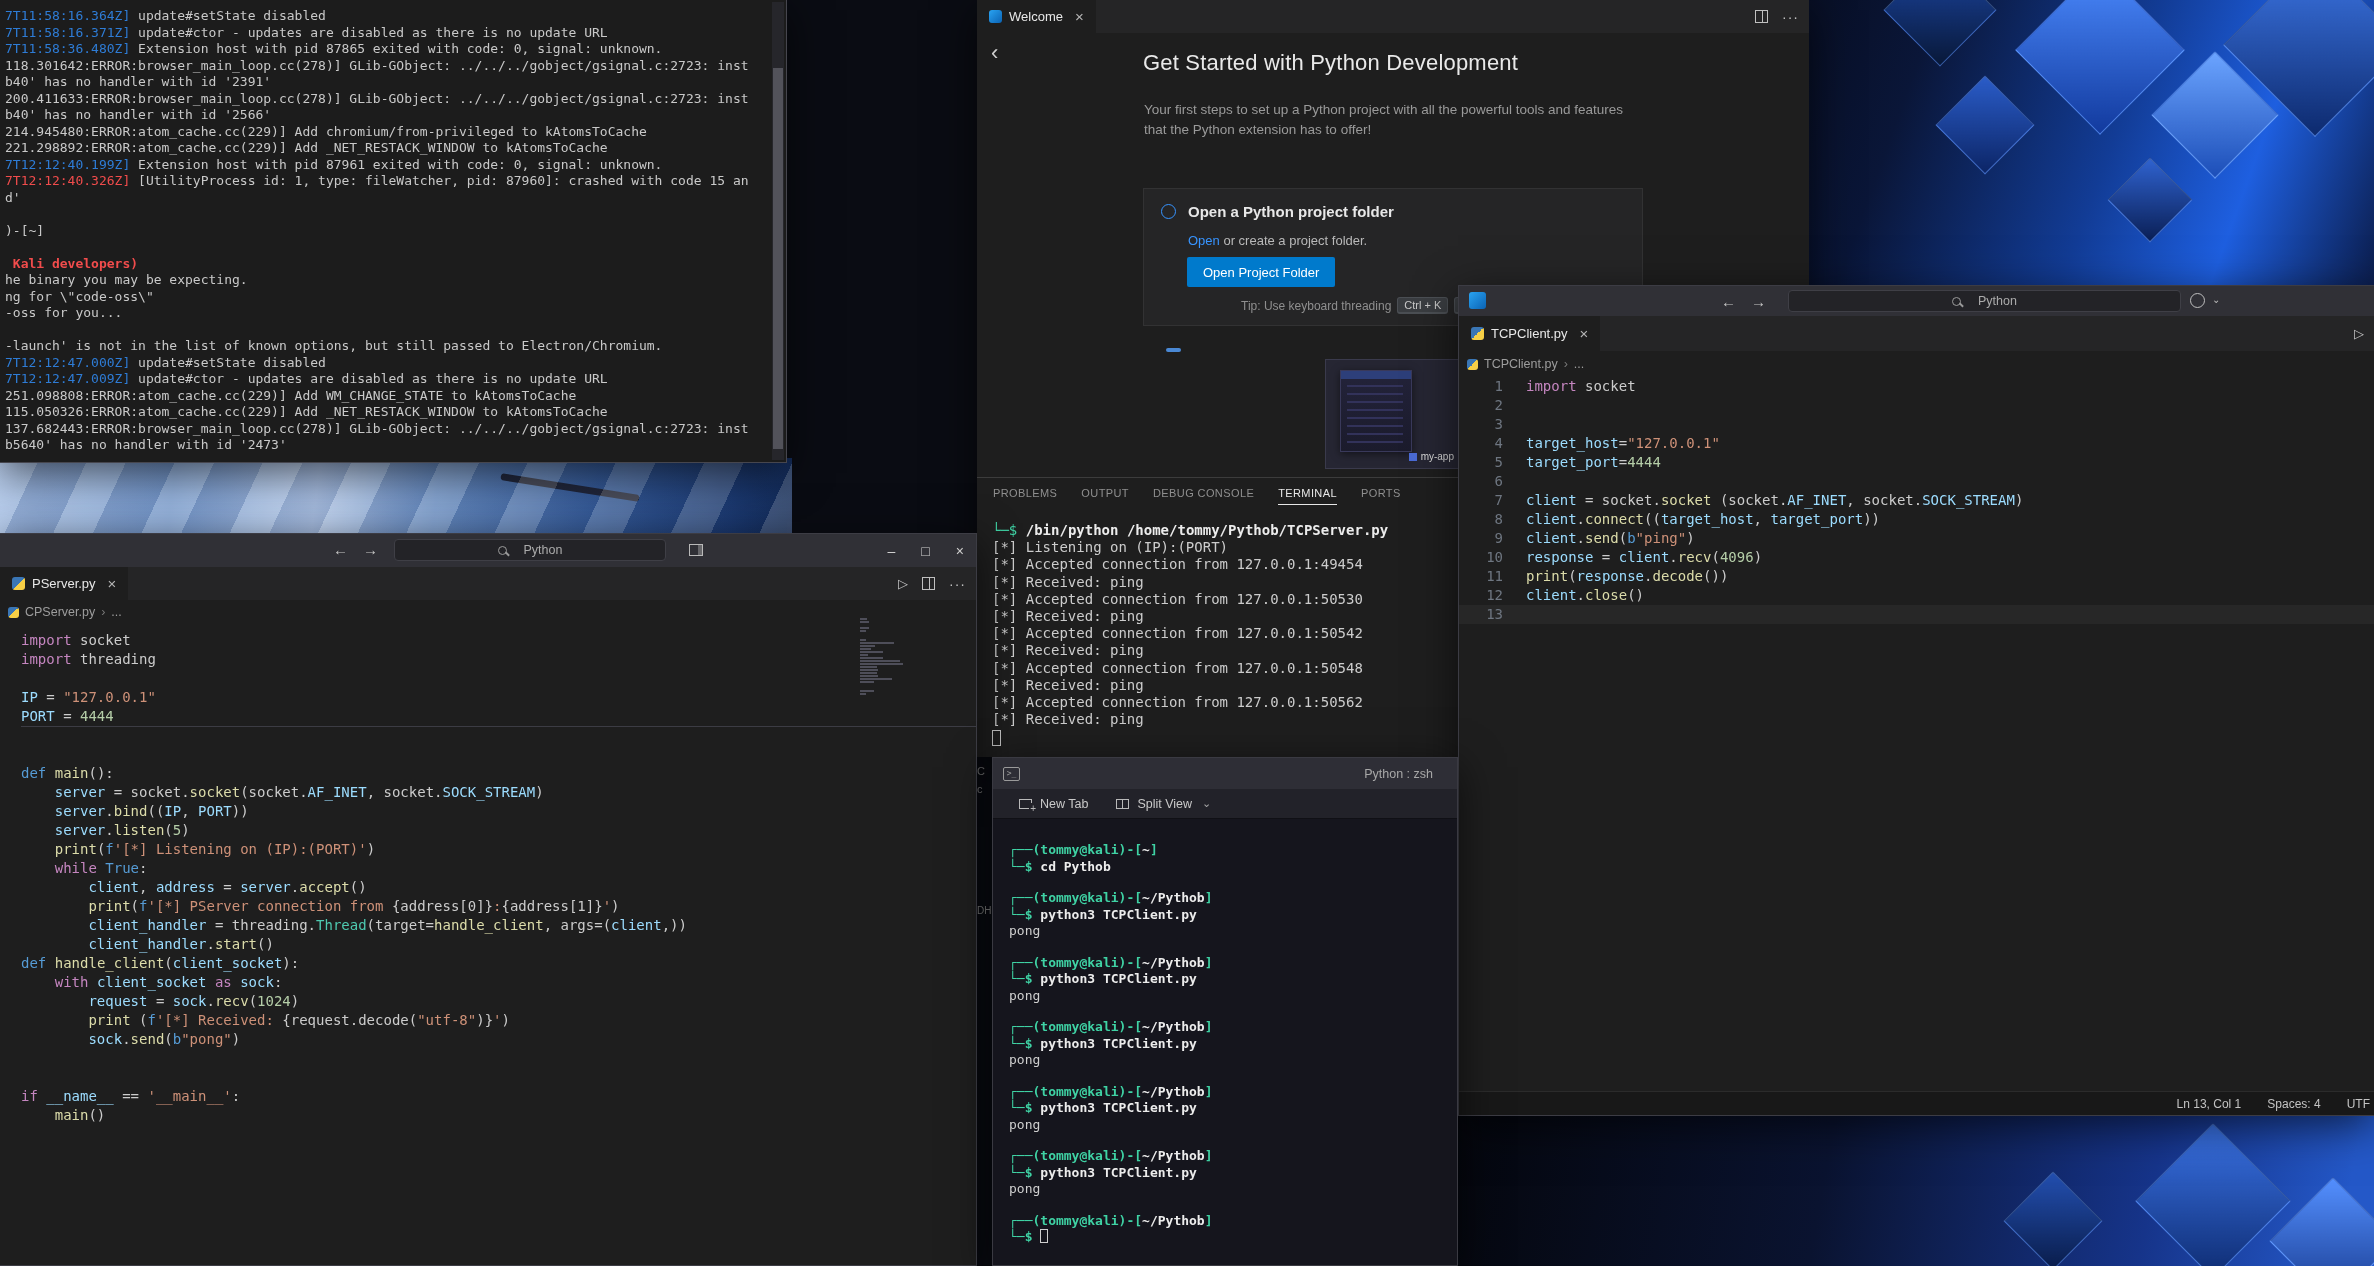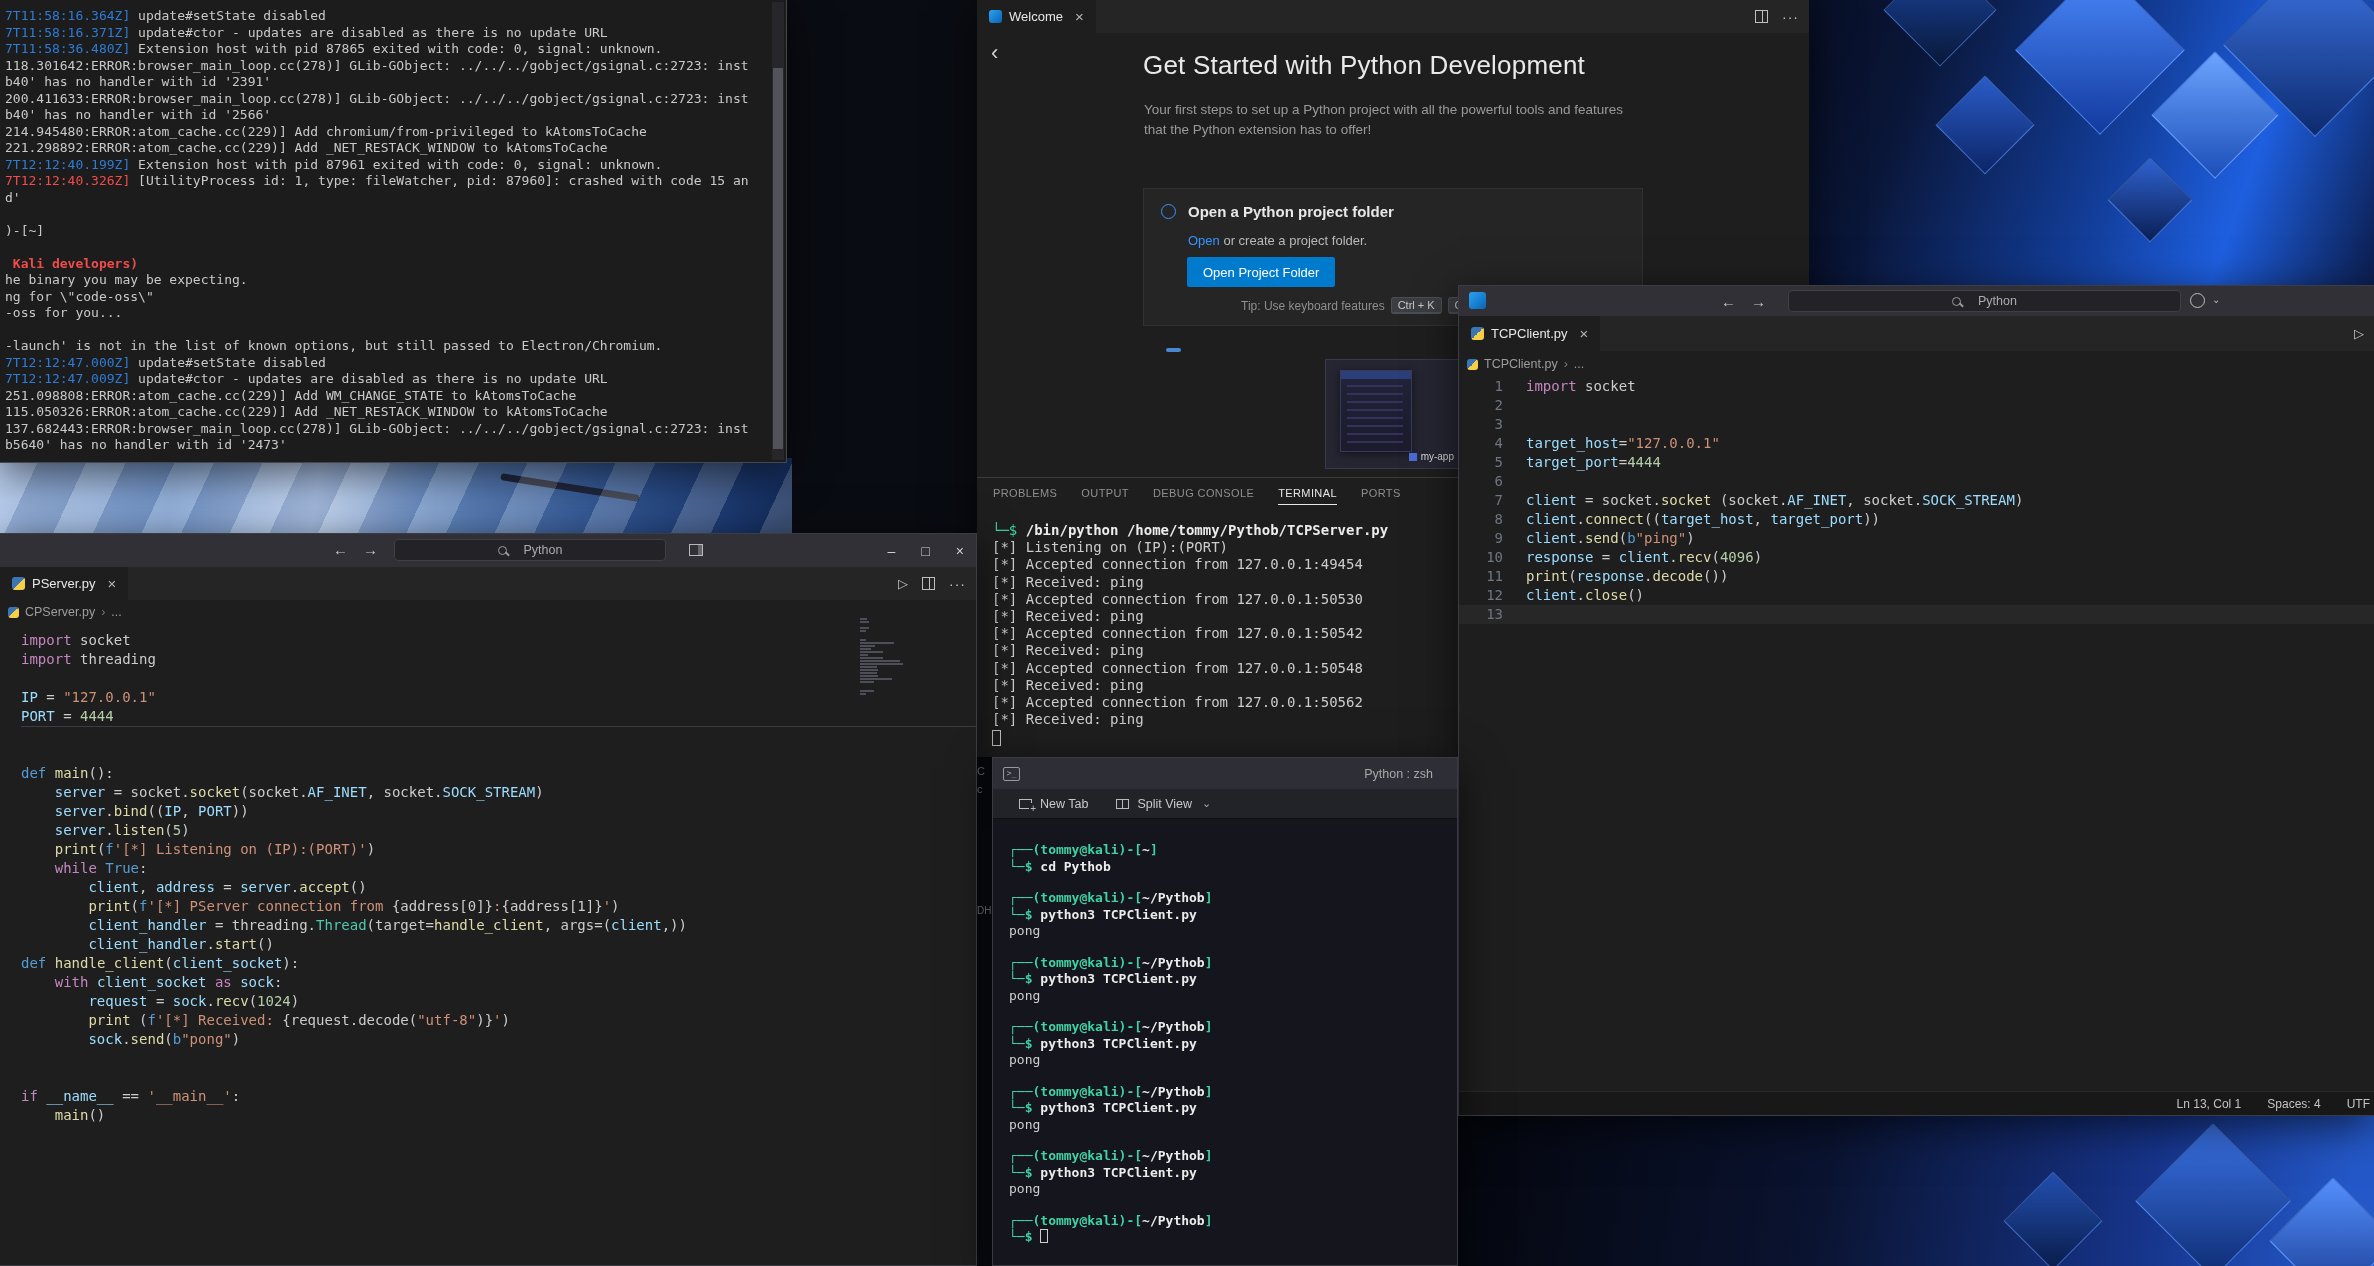--- a/index.html
+++ b/index.html
@@ -63,21 +63,21 @@
   
   .log-win{left:0;top:0;width:787px;height:463px;background:#1c1c1c;border:1px solid #46464e;border-left:none;border-top:none;z-index:30;}
   .log-body{position:absolute;left:5px;top:8px;right:18px;bottom:4px;overflow:hidden;font:13px/16.5px "DejaVu Sans Mono",monospace;color:#c9c9c9;}
   .lln{white-space:pre;}
   .log-scroll{position:absolute;right:2px;top:2px;width:12px;bottom:2px;background:#26262b;}
   .log-thumb{position:absolute;left:1px;width:10px;top:66px;height:381px;background:#52525a;}
 
   
   .welcome-win{left:977px;top:0;width:832px;height:757px;z-index:10;}
   .chev{position:absolute;left:14px;top:40px;font-size:22px;color:#cfcfcf;}
-  .w-title{position:absolute;left:166px;top:50px;font-size:26px;font-weight:400;color:#e9e9e9;letter-spacing:.2px;}
+  .w-title{position:absolute;left:166px;top:50px;font-size:22px;font-weight:400;color:#e9e9e9;letter-spacing:.2px;}
   .w-sub{position:absolute;left:167px;top:100px;width:480px;font-size:13.5px;line-height:20px;color:#9a9a9a;}
   .card{position:absolute;left:166px;top:188px;width:500px;height:138px;background:#252526;border:1px solid #323233;}
   .radio{position:absolute;left:17px;top:15px;width:15px;height:15px;border-radius:50%;border:1.5px solid var(--link,#3794ff);}
   .card-heading{position:absolute;left:44px;top:14px;font-size:15px;font-weight:bold;color:#e8e8e8;}
   .card-body{position:absolute;left:44px;top:44px;font-size:13px;color:#b9b9b9;}
   .link{color:var(--link,#3794ff);}
   .btn{position:absolute;left:43px;top:68px;height:30px;padding:0 16px;background:var(--accent,#007acc);color:#fff;font-size:13px;display:inline-flex;align-items:center;border-radius:2px;}
   .tip{position:absolute;left:97px;top:108px;font-size:12px;color:#8f8f8f;display:flex;gap:6px;align-items:center;}
   kbd{background:#3a3d41;border:1px solid #4b4f54;border-bottom-width:2px;border-radius:3px;padding:1px 6px;font-family:"Liberation Sans",sans-serif;font-size:11px;color:#c8c8c8;}
   .stepdash{position:absolute;left:189px;top:348px;width:15px;height:4px;background:#4a88d4;border-radius:2px;}
@@ -219,21 +219,21 @@
     </div>
     <span class="chev">‹</span>
     <div class="w-title">Get Started with Python Development</div>
     <div class="w-sub">Your first steps to set up a Python project with all the powerful tools and features that the Python extension has to offer!</div>
     <div class="card">
       <span class="radio"></span>
       <div class="card-heading">Open a Python project folder</div>
       <div class="card-body"><span class="link">Open</span><span> or create a project folder.</span></div>
       <div class="btn">Open Project Folder</div>
       <div class="tip">
-        <span>Tip: Use keyboard features</span>
+        <span>Tip: Use keyboard threading</span>
         <kbd>Ctrl + K</kbd>
         <kbd>Ctrl + O</kbd>
       </div>
     </div>
     <div class="stepdash"></div>
     <div class="thumb">
       <div class="tw"></div>
       <div class="thumb-label">my-app</div>
     </div>
     <div class="panel">

